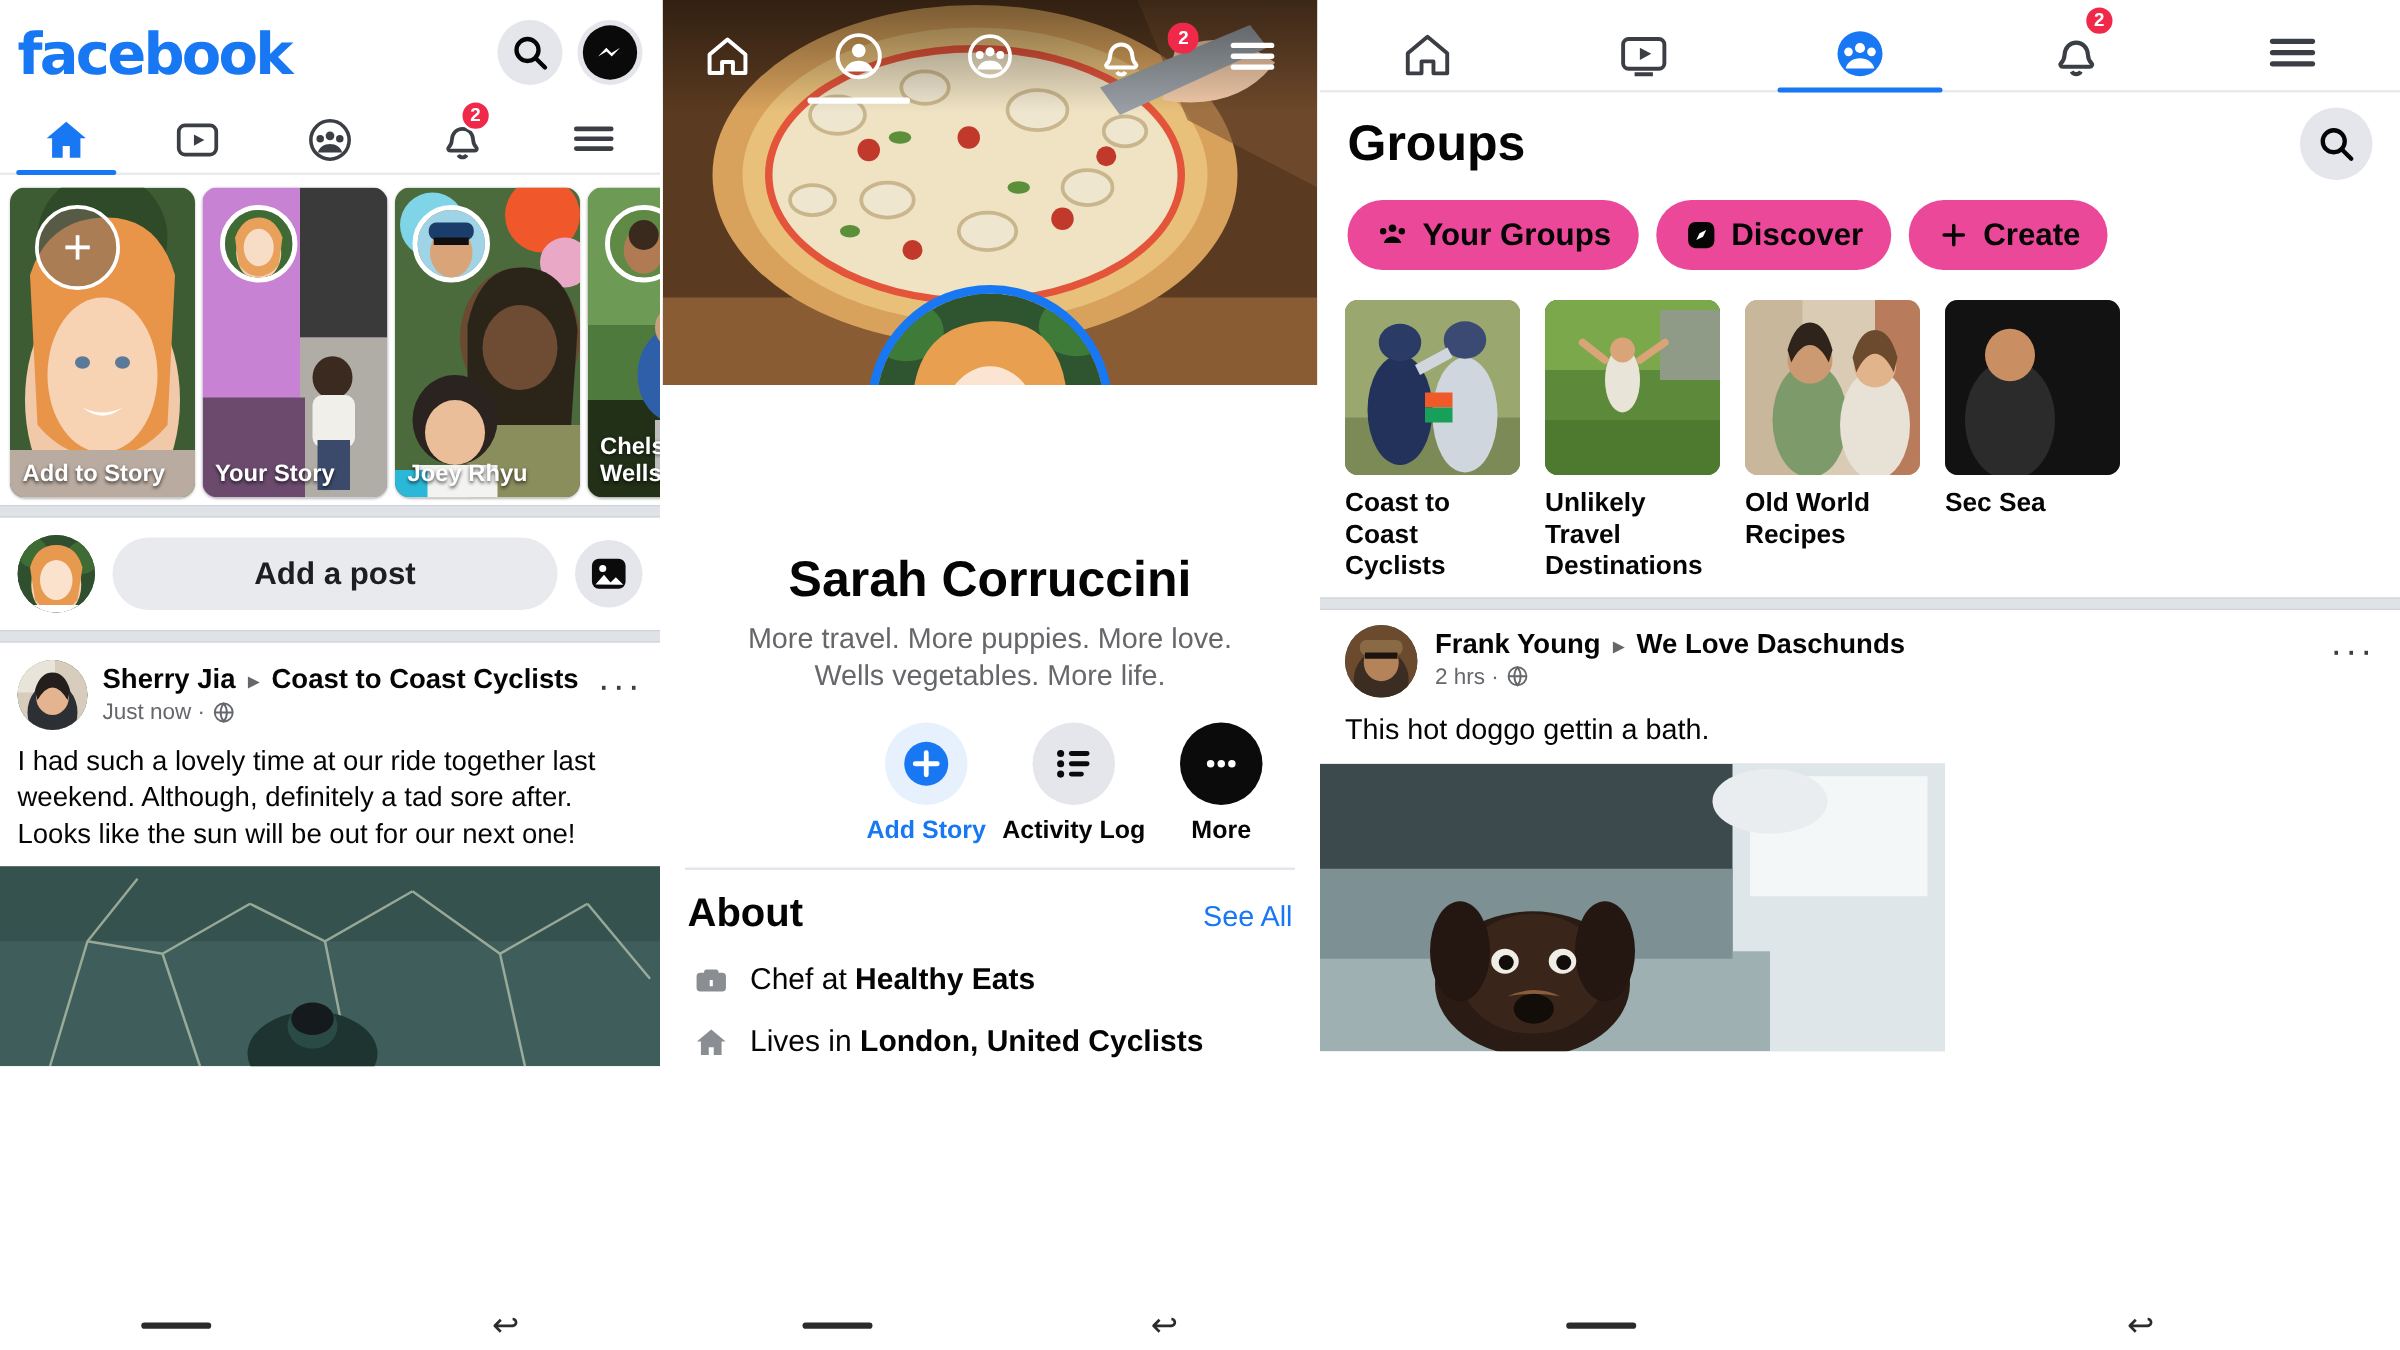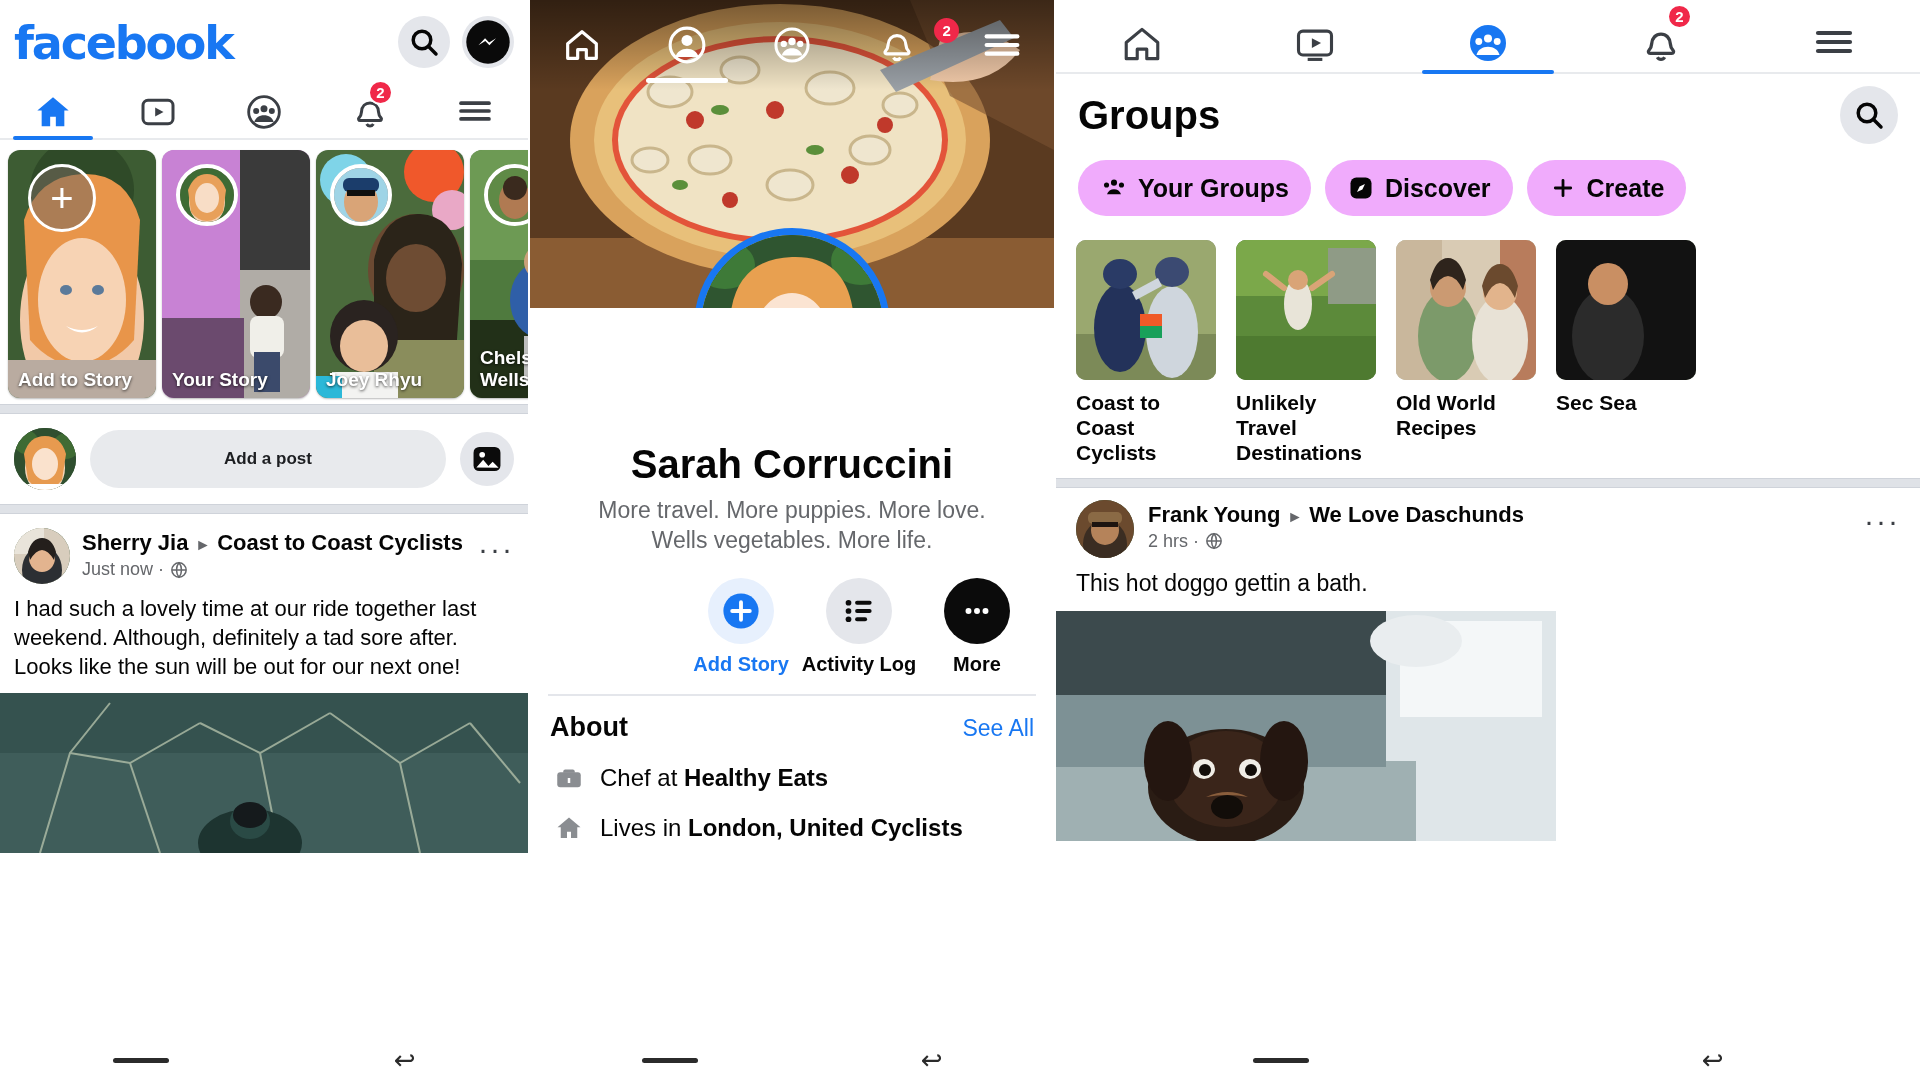--- a/index.html
+++ b/index.html
@@ -65,21 +65,21 @@
     border: 3px solid #fff; background: rgba(120,105,95,.55);
     display: flex; align-items: center; justify-content: center; color: #fff; font-size: 40px; font-weight: 300;
   }
 
   
   .composer { display: flex; align-items: center; padding: 14px 14px; gap: 14px; }
   .avatar { border-radius: 50%; overflow: hidden; flex: 0 0 auto; background:#2f4f2f; }
   .composer-pill {
     flex: 1; height: 58px; background: #e8eaed; border-radius: 29px;
     display: flex; align-items: center; justify-content: center;
-    font-size: 17px; font-weight: 700; color: #1c1e21;
+    font-size: 25px; font-weight: 700; color: #1c1e21;
   }
   .photo-btn { width: 54px; height: 54px; border-radius: 50%; background: #e4e6eb; display:flex; align-items:center; justify-content:center; }
 
   
   .post-head { display: flex; align-items: flex-start; padding: 14px 14px 4px 14px; gap: 12px; }
   .post-meta { flex: 1; padding-top: 2px; }
   .post-author { font-size: 22px; font-weight: 700; color: #050505; line-height: 1.2; }
   .post-author .grp { font-weight: 700; }
   .post-sub { font-size: 18px; color: #65676b; margin-top: 3px; display:flex; align-items:center; gap:5px;}
   .dots { font-size: 30px; color: #3b3f45; letter-spacing: 2px; line-height: 1; padding-top: 6px;}
@@ -105,33 +105,33 @@
   .profile-bio { text-align: center; font-size: 23px; color: #65676b; line-height: 1.32; margin-top: 8px; padding: 0 34px; }
 
   .actions { display: flex; justify-content: flex-end; padding: 22px 18px 18px 18px; }
   .action { display: flex; flex-direction: column; align-items: center; gap: 9px; width: 118px; }
   .action-icon { width: 66px; height: 66px; border-radius: 50%; background: #e4e6eb; display: flex; align-items: center; justify-content: center; }
   .action-icon.blue { background: #e7f0fd; }
   .action-label { font-size: 20px; font-weight: 700; color: #050505; white-space: nowrap; }
   .action-label.blue { color: #1877f2; }
 
   .about-head { display: flex; align-items: baseline; justify-content: space-between; padding: 16px 20px 10px 20px; }
-  .about-title { font-size: 27px; font-weight: 700; color: #050505; }
+  .about-title { font-size: 32px; font-weight: 700; color: #050505; }
   .see-all { font-size: 23px; color: #1877f2; font-weight: 400; }
   .about-row { display: flex; align-items: center; gap: 16px; padding: 10px 24px; font-size: 24px; color: #050505; }
   .about-row b { font-weight: 700; }
 
   
   .groups-title-row { display: flex; align-items: center; justify-content: space-between; padding: 12px 22px 6px 22px; }
   .groups-title { font-size: 40px; font-weight: 700; color: #050505; }
   .search-round { width: 58px; height: 58px; border-radius: 50%; background: #e4e6eb; display:flex; align-items:center; justify-content:center; }
   .chips { display: flex; gap: 14px; padding: 10px 22px 16px 22px; }
   .chip {
     display: flex; align-items: center; gap: 10px; height: 56px; padding: 0 22px;
-    background: #f0abfc; border-radius: 28px; font-size: 25px; font-weight: 700; color: #050505;
+    background: #ec4899; border-radius: 28px; font-size: 25px; font-weight: 700; color: #050505;
     white-space: nowrap; flex: 0 0 auto;
   }
   .group-cards { display: flex; gap: 20px; padding: 8px 20px 12px 20px; overflow: hidden; }
   .group-card { width: 140px; flex: 0 0 auto; }
   .group-thumb { width: 140px; height: 140px; border-radius: 10px; overflow: hidden; background: #7d8a6a; }
   .group-name { margin-top: 10px; font-size: 21px; font-weight: 700; color: #050505; line-height: 1.2; }
 
   .g-post-head { display: flex; align-items: flex-start; padding: 12px 20px 4px 20px; gap: 14px; }
   .g-post-body { padding: 8px 20px 14px 20px; font-size: 23px; color: #050505; }
   .g-post-photo { width: 100%; height: 230px; }

